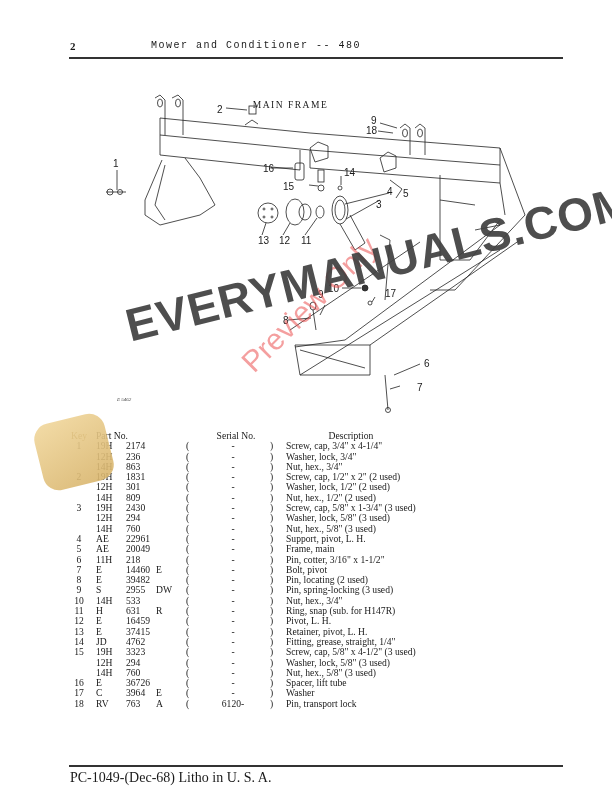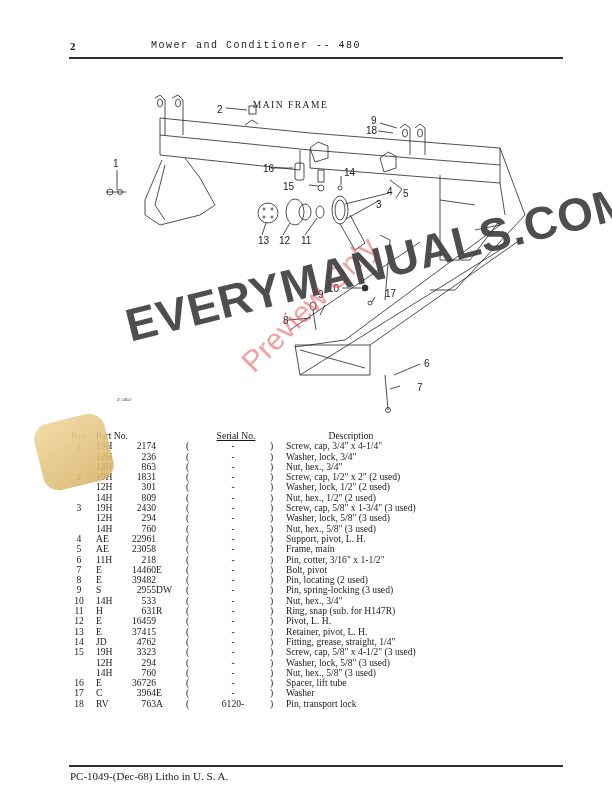--- a/index.html
+++ b/index.html
@@ -9,32 +9,32 @@
   .page-num { left:70px; top:40px; font-size:11px; font-weight:bold; }
   .running-head { left:0; width:512px; top:40px; text-align:center; font-size:10px; letter-spacing:1.5px;font-family:Liberation Mono, monospace; }
   .head-rule { left:69px; top:57px; width:494px; height:2px; background:#333; }
   .section-title { left:0; width:581px; top:64px; text-align:center; font-size:9.5px; letter-spacing:1.5px;margin-top:36px; }
   .diagram { left:60px; top:80px; width:540px; height:340px; }
   .fig-id { left:117px; top:397px; font-size:5px; font-style:italic; color:#444; }
   table.parts { position:absolute; left:62px; top:431px; border-collapse:collapse; font-size:9.6px; line-height:10.3px; }
   table.parts td, table.parts th { padding:0; white-space:pre; vertical-align:top; font-weight:normal; }
   th.c-key { width:34px; text-align:center; color:#8a6a2a; }
   th.c-part { width:62px; text-align:left; padding-left:20px; }
-  th.c-serial { text-align:center;text-decoration:underline; }
+  th.c-serial { text-align:center; }
   th.c-desc { }
   td.key { width:34px; text-align:center; }
   td.pfx { width:30px; padding-left:8px; }
-  td.num { width:30px; text-align:right; }
+  td.num { width:30px; text-align:left; }
   td.sfx { width:30px; padding-left:3px; }
   td.lp { width:10px; padding-left:10px; }
   td.ser { width:74px; text-align:center; }
   td.rp { width:16px; padding-left:10px; }
   td.desc { padding-left:4px; }
   .foot-rule { left:69px; top:765px; width:494px; height:1.5px; background:#333; }
-  .footer-text { left:70px; top:770px; font-size:11px; }
+  .footer-text { left:70px; top:770px; font-size:14px; }
   .wm { pointer-events:none; }
   .wm-text { left:120px; top:300px; font-family:"Liberation Sans","DejaVu Sans",sans-serif; font-weight:bold;
              font-size:46px; color:#404040; transform:rotate(-14deg); transform-origin:left top; letter-spacing:1px; opacity:0.92; white-space:nowrap; }
   .wm-preview { left:235px; top:355px; font-family:"Liberation Sans","DejaVu Sans",sans-serif; font-size:30px;
                 color:rgba(235,80,80,0.55); transform:rotate(-45deg); transform-origin:left top; white-space:nowrap; }
   .wm-logo { left:38px; top:418px; width:72px; height:68px; border-radius:16px;
              background:linear-gradient(160deg,#f1d79c,#d7b36a); transform:rotate(-14deg); opacity:0.9; }
 </style>
 </head>
 <body>
@@ -266,21 +266,21 @@
         <td class="num">22961</td>
         <td class="sfx"></td>
         <td class="lp">(</td>
         <td class="ser">-</td>
         <td class="rp">)</td>
         <td class="desc">Support, pivot, L. H.</td>
       </tr>
       <tr>
         <td class="key">5</td>
         <td class="pfx">AE</td>
-        <td class="num">23058</td>
+        <td class="num">20049</td>
         <td class="sfx"></td>
         <td class="lp">(</td>
         <td class="ser">-</td>
         <td class="rp">)</td>
         <td class="desc">Frame, main</td>
       </tr>
       <tr>
         <td class="key">6</td>
         <td class="pfx">11H</td>
         <td class="num">218</td>

